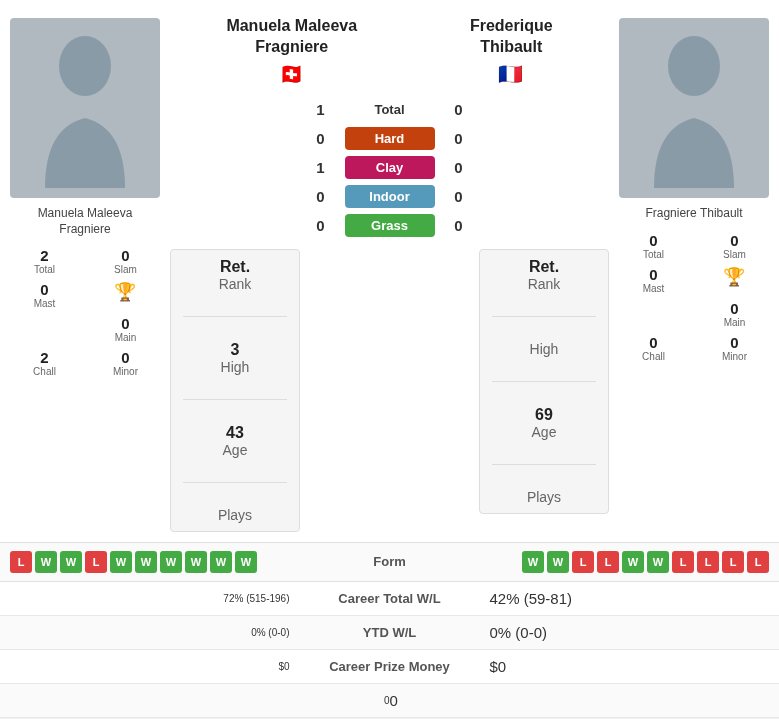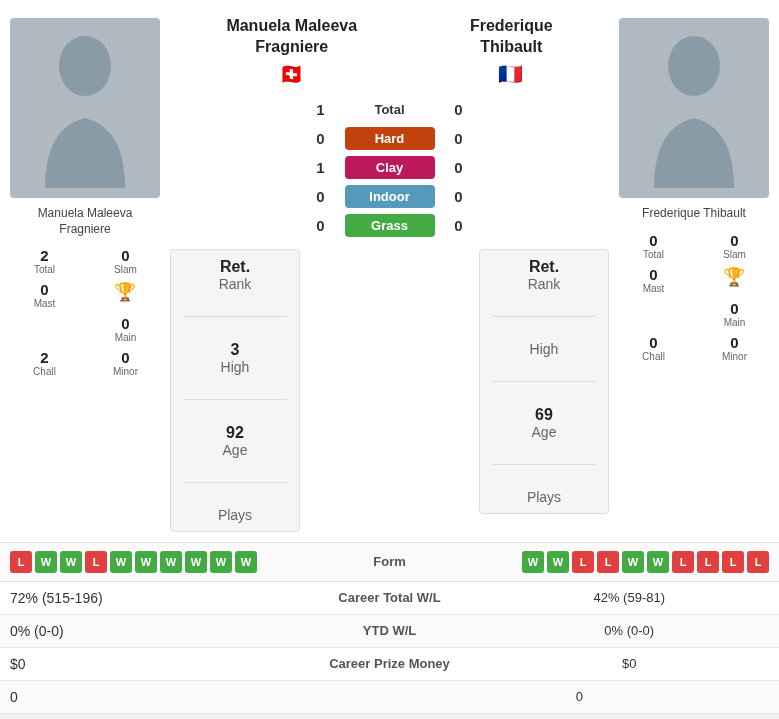--- a/index.html
+++ b/index.html
@@ -300,37 +300,36 @@
       padding: 8px 10px;
       background: #fff;
     }
 
     .stats-row:nth-child(even) {
       background: #fafafa;
     }
 
     .stats-row-left {
       flex: 1;
-      text-align: left;
-      font-size: 14px;
+      text-align: right;
+      font-size: 10px;
       color: #333;
     }
 
     .stats-row-center {
       width: 200px;
       text-align: center;
       font-size: 13px;
       font-weight: bold;
       color: #555;
     }
 
     .stats-row-right {
       flex: 1;
-      text-align: center;
-      font-size: 13px;
+      font-size: 15px;
       color: #333;
     }
 
     
     svg.silhouette {
       width: 120px;
       height: 160px;
     }
   </style>
 </head>
@@ -436,21 +435,21 @@
             <span class="stat-panel-value">Ret.</span>
             <span class="stat-panel-label">Rank</span>
           </div>
           <div class="stat-panel-divider"></div>
           <div class="stat-panel-item">
             <span class="stat-panel-value">3</span>
             <span class="stat-panel-label">High</span>
           </div>
           <div class="stat-panel-divider"></div>
           <div class="stat-panel-item">
-            <span class="stat-panel-value">92</span>
+            <span class="stat-panel-value">43</span>
             <span class="stat-panel-label">Age</span>
           </div>
           <div class="stat-panel-divider"></div>
           <div class="stat-panel-item">
             <span class="stat-panel-label">Plays</span>
           </div>
         </div>
 
         <div class="stat-panel">
           <div class="stat-panel-item">
@@ -477,21 +476,21 @@
     </div>
 
     <div class="right-player-panel">
       <div class="player-avatar">
         <svg class="silhouette" viewBox="0 0 120 160" xmlns="http://www.w3.org/2000/svg">
           <ellipse cx="60" cy="38" rx="26" ry="30" fill="#8a9ba8"></ellipse>
           <path d="M20 160 Q20 100 60 90 Q100 100 100 160Z" fill="#8a9ba8"></path>
         </svg>
       </div>
       <div class="player-name-below">
-        <span>Frederique Thibault</span>
+        <span>Fragniere Thibault</span>
       </div>
       <div class="right-stats-grid player-stats-grid">
         <div class="stat-cell">
           <span class="stat-value">0</span>
           <span class="stat-label">Total</span>
         </div>
         <div class="stat-cell">
           <span class="stat-value">0</span>
           <span class="stat-label">Slam</span>
         </div>

